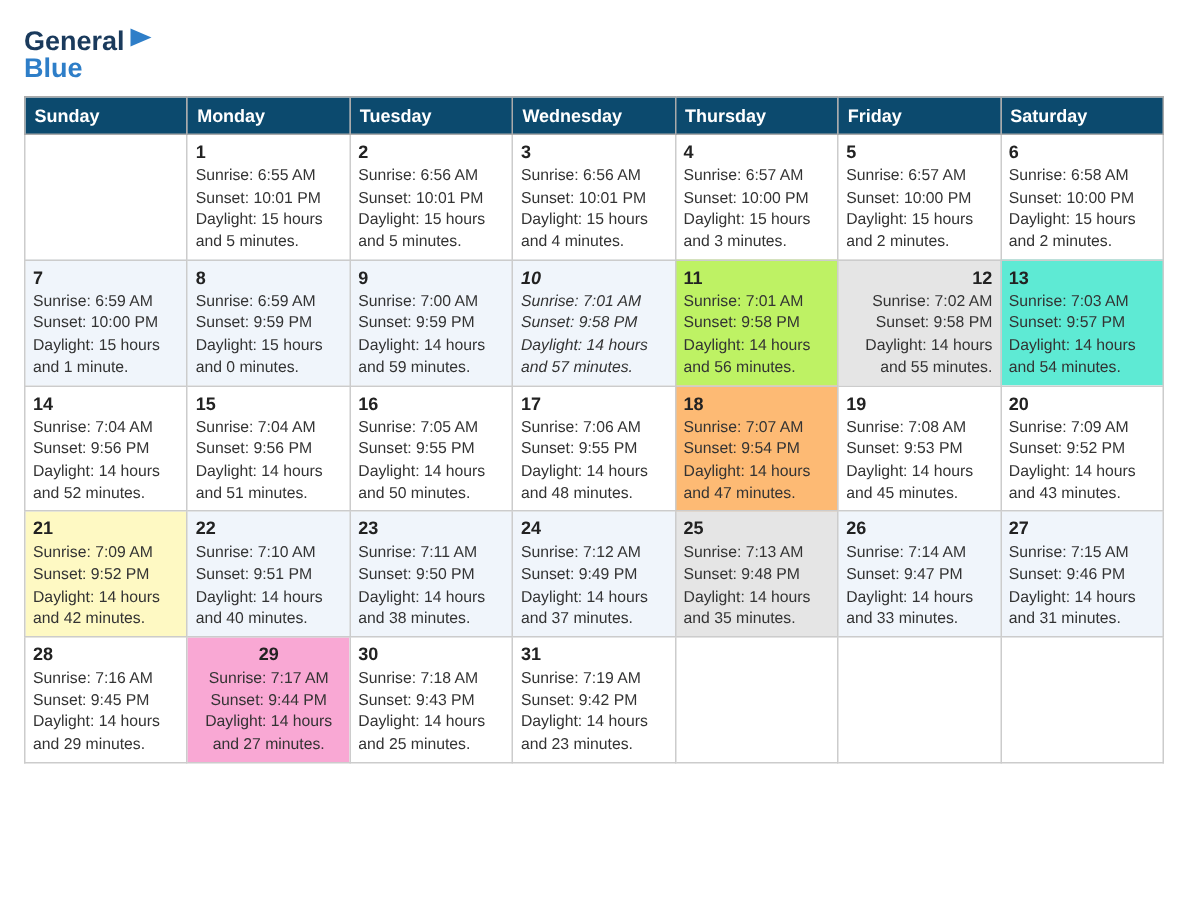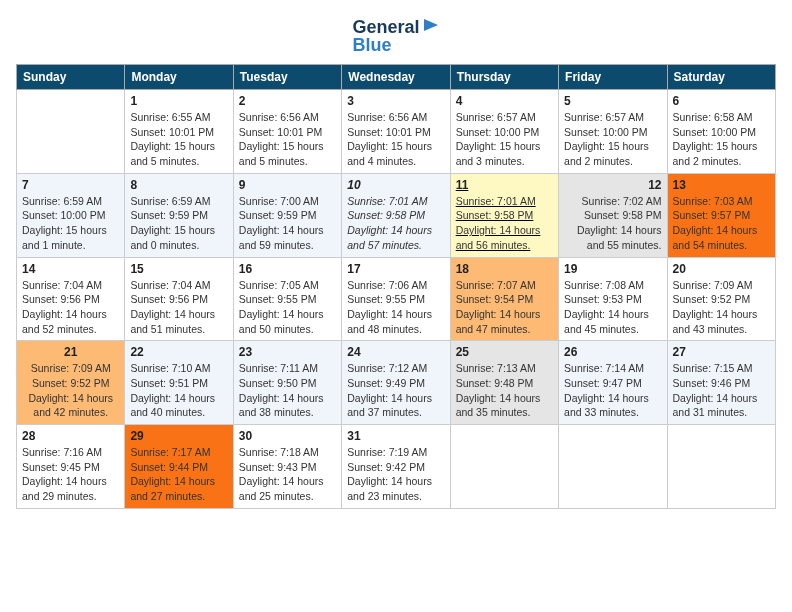--- a/index.html
+++ b/index.html
@@ -5,21 +5,21 @@
     * { box-sizing: border-box; margin: 0; padding: 0; }
     body {
       font-family: Arial, sans-serif;
       background: #fff;
       width: 792px;
       min-height: 612px;
       padding: 16px;
     }
     .header-row {
       display: flex;
-      justify-content: center;
+      justify-content: flex-start;
       align-items: flex-start;
       margin-bottom: 4px;
     }
     .logo {
       display: flex;
       flex-direction: column;
       align-items: flex-start;
     }
     .logo-text {
       display: flex;
@@ -153,29 +153,29 @@
             <div class="day-info">Sunrise: 6:59 AM<br>Sunset: 9:59 PM<br>Daylight: 15 hours<br>and 0 minutes.</div>
           </td>
           <td style="background: rgb(240, 245, 251);">
             <span class="day-num">9</span>
             <div class="day-info">Sunrise: 7:00 AM<br>Sunset: 9:59 PM<br>Daylight: 14 hours<br>and 59 minutes.</div>
           </td>
           <td style="background: rgb(240, 245, 251); font-style: italic;">
             <span class="day-num">10</span>
             <div class="day-info">Sunrise: 7:01 AM<br>Sunset: 9:58 PM<br>Daylight: 14 hours<br>and 57 minutes.</div>
           </td>
-          <td style="background: #fef9c3; text-decoration: underline;">
+          <td style="background: #bef264;">
             <span class="day-num">11</span>
             <div class="day-info">Sunrise: 7:01 AM<br>Sunset: 9:58 PM<br>Daylight: 14 hours<br>and 56 minutes.</div>
           </td>
           <td style="background: #e5e5e5; text-align: right;">
             <span class="day-num">12</span>
             <div class="day-info">Sunrise: 7:02 AM<br>Sunset: 9:58 PM<br>Daylight: 14 hours<br>and 55 minutes.</div>
           </td>
-          <td style="background: #f97316; margin-left: 17px;">
+          <td style="background: #5eead4; margin-left: 17px;">
             <span class="day-num">13</span>
             <div class="day-info">Sunrise: 7:03 AM<br>Sunset: 9:57 PM<br>Daylight: 14 hours<br>and 54 minutes.</div>
           </td>
         </tr>
         <tr>
           <td style="background: rgb(255, 255, 255);">
             <span class="day-num">14</span>
             <div class="day-info">Sunrise: 7:04 AM<br>Sunset: 9:56 PM<br>Daylight: 14 hours<br>and 52 minutes.</div>
           </td>
           <td style="background: rgb(255, 255, 255);">
@@ -197,21 +197,21 @@
           <td style="background: rgb(255, 255, 255);">
             <span class="day-num">19</span>
             <div class="day-info">Sunrise: 7:08 AM<br>Sunset: 9:53 PM<br>Daylight: 14 hours<br>and 45 minutes.</div>
           </td>
           <td style="background: rgb(255, 255, 255);">
             <span class="day-num">20</span>
             <div class="day-info">Sunrise: 7:09 AM<br>Sunset: 9:52 PM<br>Daylight: 14 hours<br>and 43 minutes.</div>
           </td>
         </tr>
         <tr>
-          <td style="background: #fdba74; text-align: center;">
+          <td style="background: #fef9c3;">
             <span class="day-num">21</span>
             <div class="day-info">Sunrise: 7:09 AM<br>Sunset: 9:52 PM<br>Daylight: 14 hours<br>and 42 minutes.</div>
           </td>
           <td style="background: rgb(240, 245, 251);">
             <span class="day-num">22</span>
             <div class="day-info">Sunrise: 7:10 AM<br>Sunset: 9:51 PM<br>Daylight: 14 hours<br>and 40 minutes.</div>
           </td>
           <td style="background: rgb(240, 245, 251);">
             <span class="day-num">23</span>
             <div class="day-info">Sunrise: 7:11 AM<br>Sunset: 9:50 PM<br>Daylight: 14 hours<br>and 38 minutes.</div>
@@ -231,21 +231,21 @@
           <td style="background: rgb(240, 245, 251);">
             <span class="day-num">27</span>
             <div class="day-info">Sunrise: 7:15 AM<br>Sunset: 9:46 PM<br>Daylight: 14 hours<br>and 31 minutes.</div>
           </td>
         </tr>
         <tr>
           <td style="background: rgb(255, 255, 255);">
             <span class="day-num">28</span>
             <div class="day-info">Sunrise: 7:16 AM<br>Sunset: 9:45 PM<br>Daylight: 14 hours<br>and 29 minutes.</div>
           </td>
-          <td style="background: #f97316;">
+          <td style="background: #f9a8d4; text-align: center;">
             <span class="day-num">29</span>
             <div class="day-info">Sunrise: 7:17 AM<br>Sunset: 9:44 PM<br>Daylight: 14 hours<br>and 27 minutes.</div>
           </td>
           <td style="background: rgb(255, 255, 255);">
             <span class="day-num">30</span>
             <div class="day-info">Sunrise: 7:18 AM<br>Sunset: 9:43 PM<br>Daylight: 14 hours<br>and 25 minutes.</div>
           </td>
           <td style="background: rgb(255, 255, 255);">
             <span class="day-num">31</span>
             <div class="day-info">Sunrise: 7:19 AM<br>Sunset: 9:42 PM<br>Daylight: 14 hours<br>and 23 minutes.</div>

